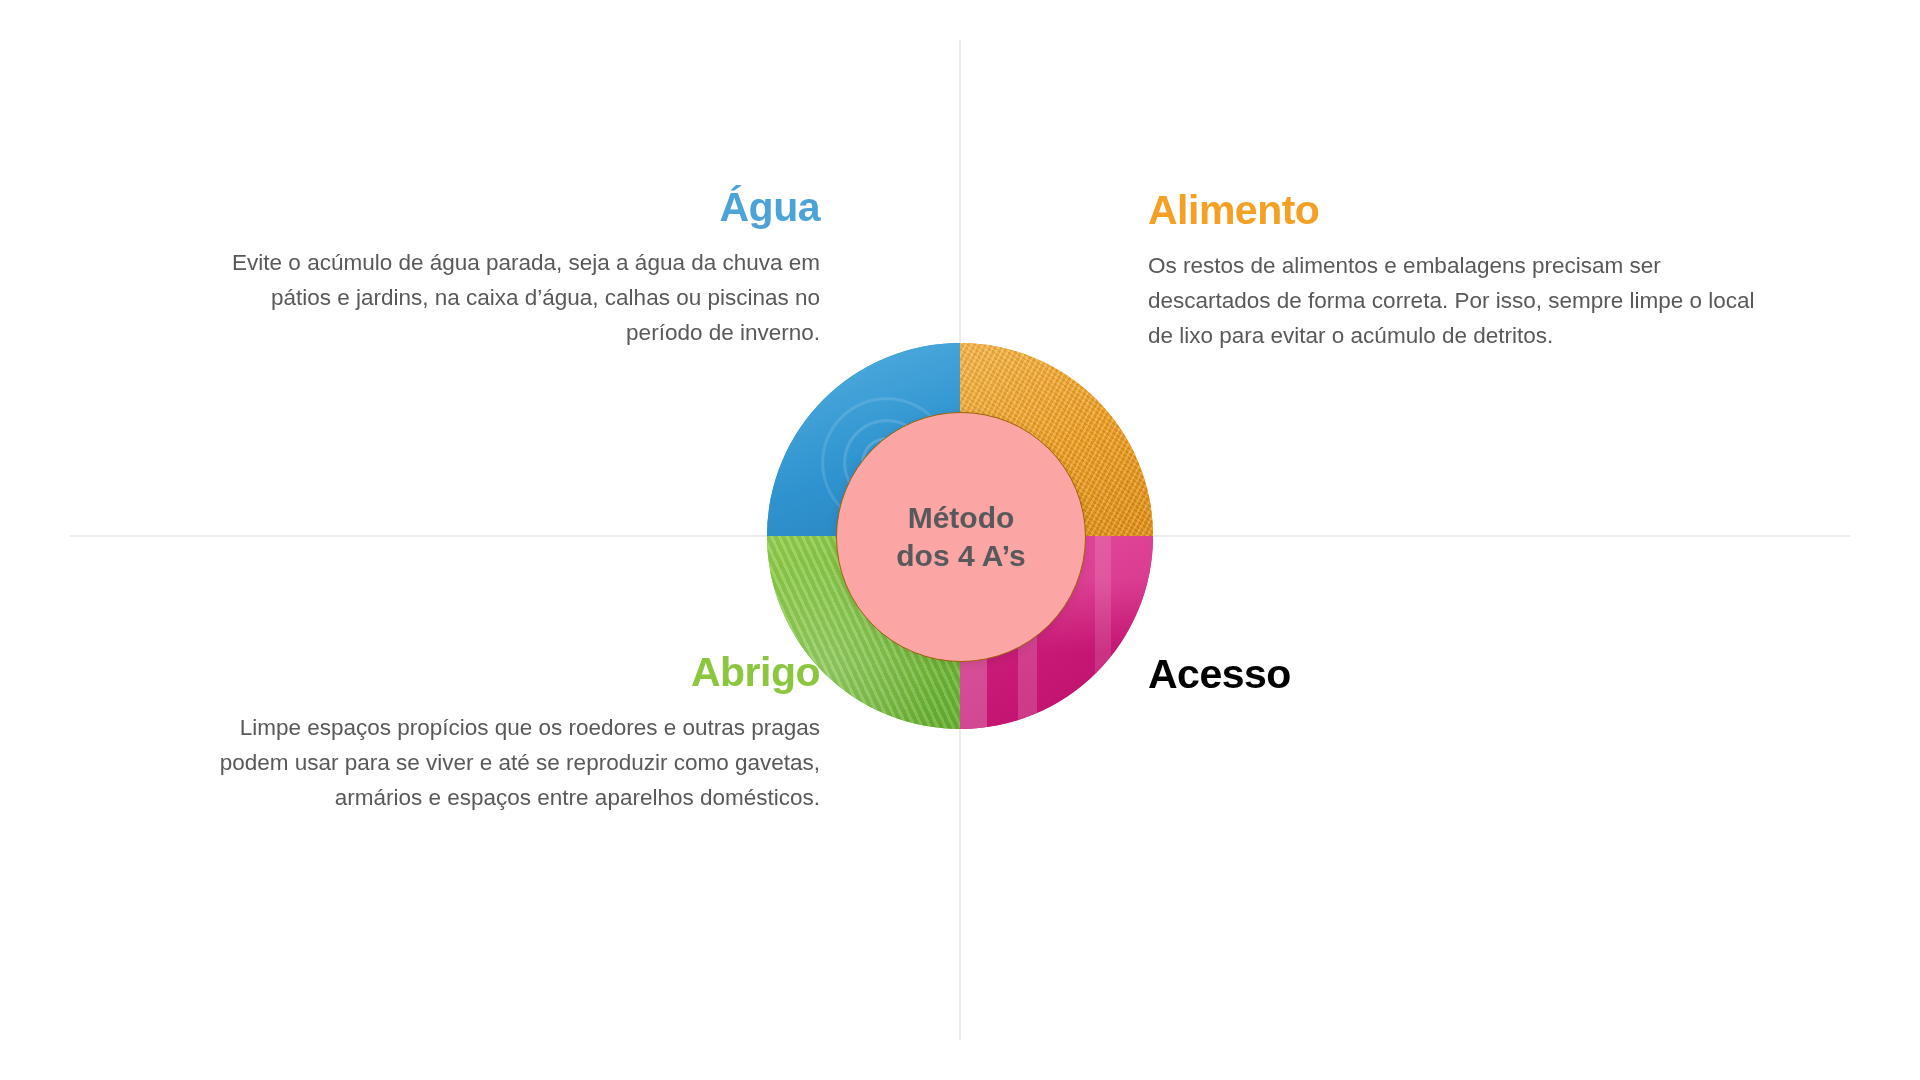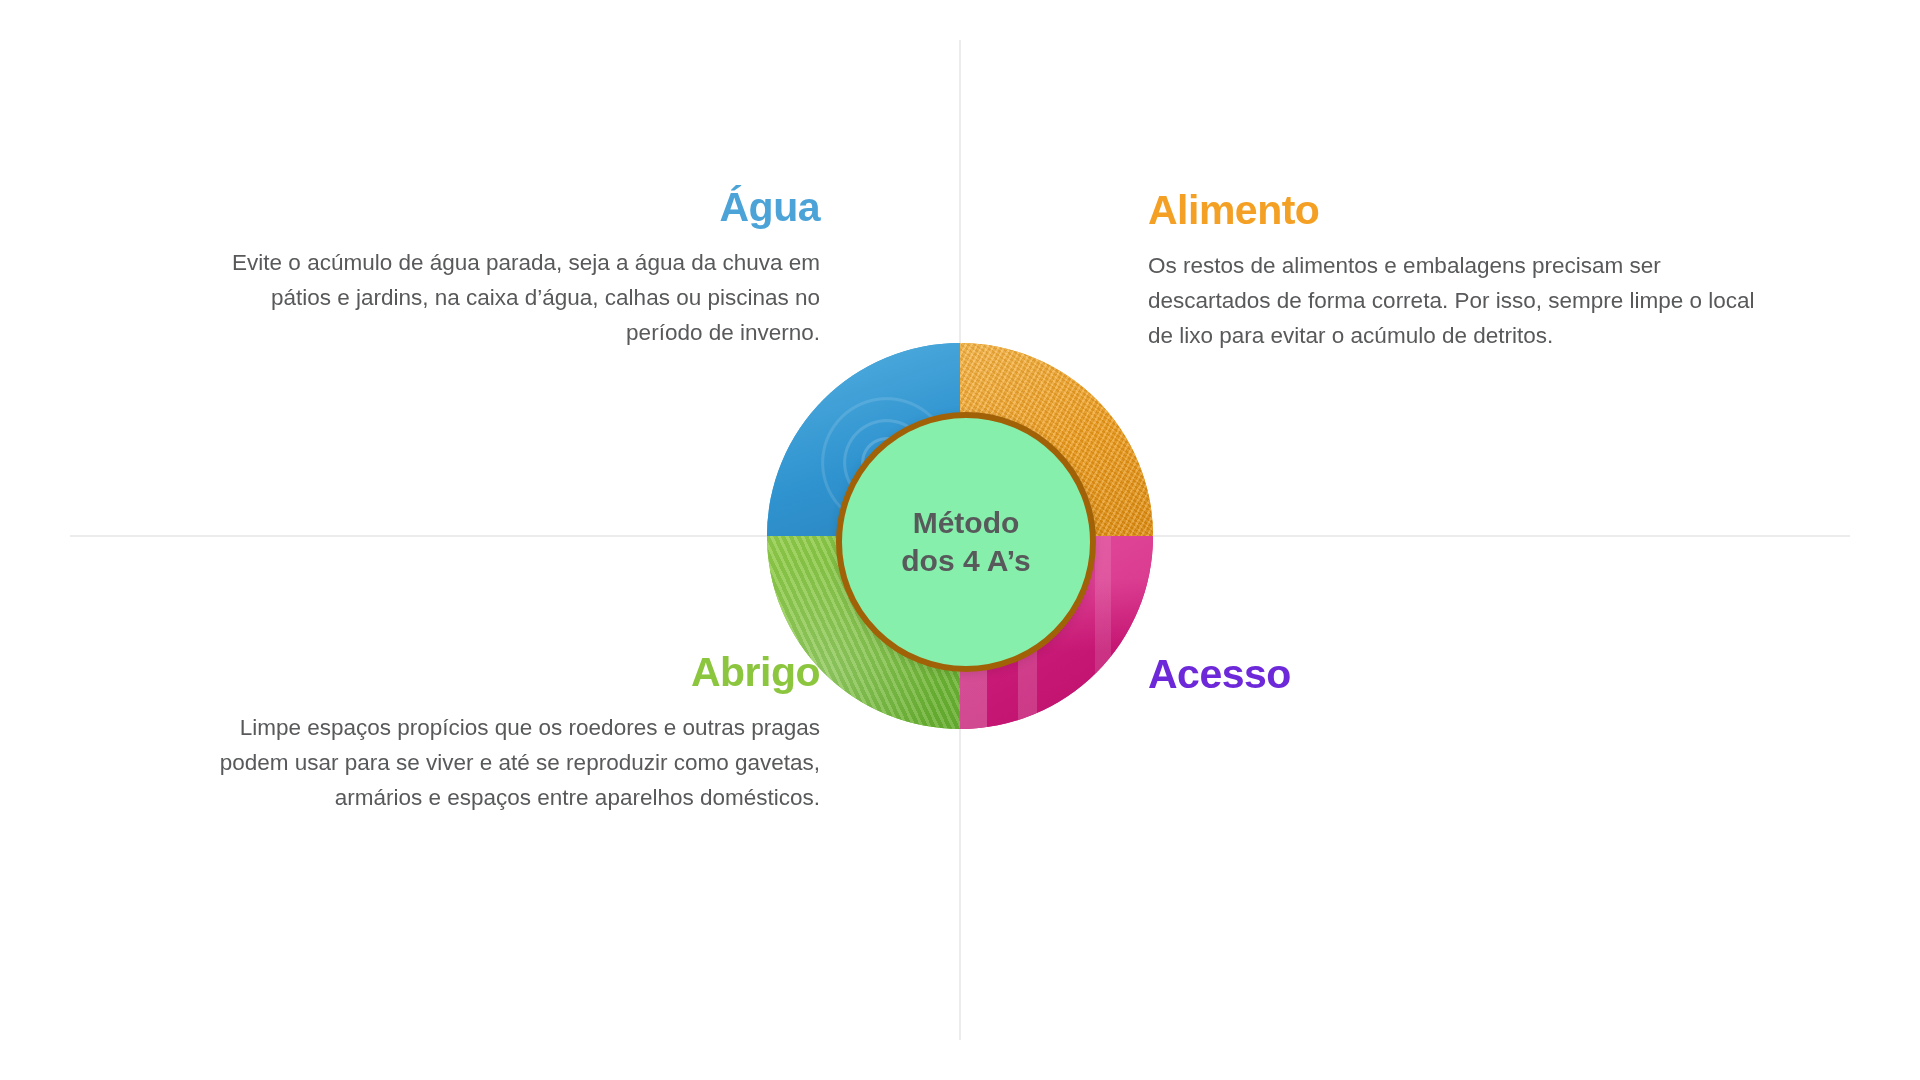--- a/index.html
+++ b/index.html
@@ -83,21 +83,21 @@
     text-align: right;
   }
   #quad-abrigo .quad-title { color: #8cc63e; }
 
   
   #quad-acesso {
     left: 1148px;
     top: 652px;
     text-align: left;
   }
-  #quad-acesso .quad-title { color: #6d28d9; }
+  #quad-acesso .quad-title { color: #000000; }
 
   
   .donut-wrap {
     position: absolute;
     left: 767px;
     top: 343px;
     width: 386px;
     height: 386px;
   }
   .donut-ring {
@@ -147,22 +147,22 @@
 
   .donut-hole {
     position: absolute;
     left: 50%;
     top: 50%;
     width: 248px;
     height: 248px;
     margin-left: -124px;
     margin-top: -124px;
     border-radius: 50%;
-    background: #86efac;
-    border: 6px solid #a16207;
+    background: #fca5a5;
+    border: 1px solid #a16207;
     box-shadow: 0 2px 10px rgba(0,0,0,0.10);
     display: flex;
     align-items: center;
     justify-content: center;
   }
   .donut-label {
     font-size: 30px;
     font-weight: bold;
     color: #58595b;
     line-height: 1.28;

